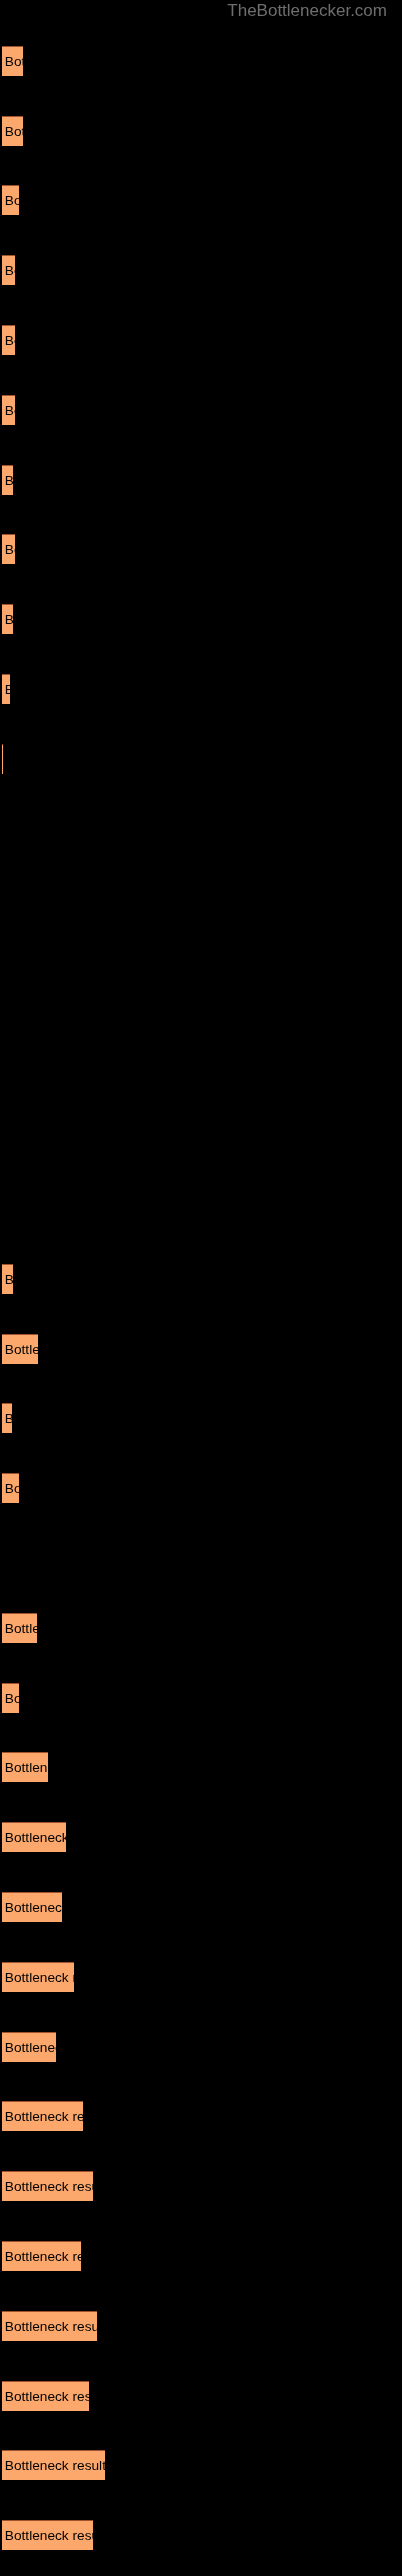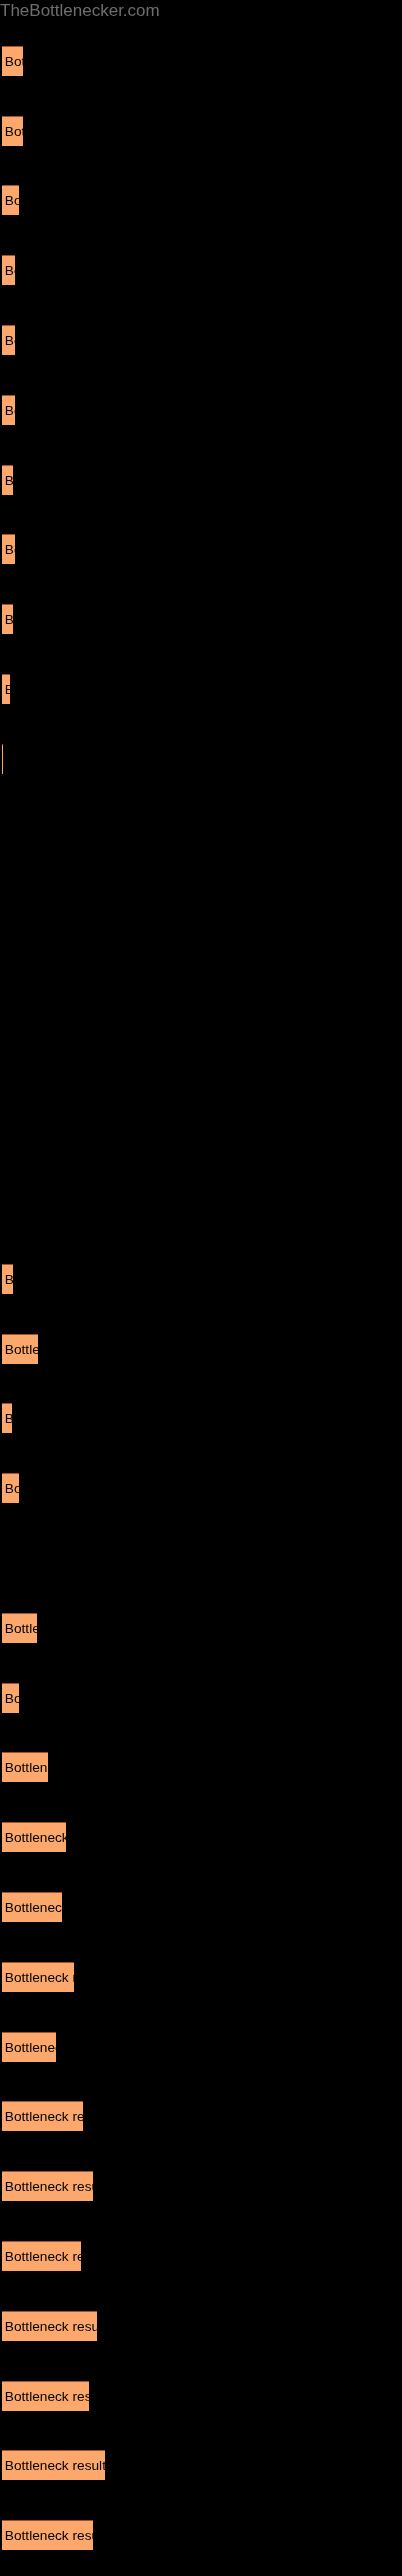--- a/index.html
+++ b/index.html
@@ -20,20 +20,21 @@
     width: 403px;
     height: 2576px;
     background: #000000;
   }
   
   #watermark {
     position: absolute;
     top: 0px;
     left: 0px;
     width: 387px;
+    text-align: right;
     font-size: 17px;
     line-height: 21px;
     color: #6e6e6e;
     font-family: "Liberation Sans", sans-serif;
     letter-spacing: 0px;
     white-space: nowrap;
   }
   
   #plot {
     position: absolute;

